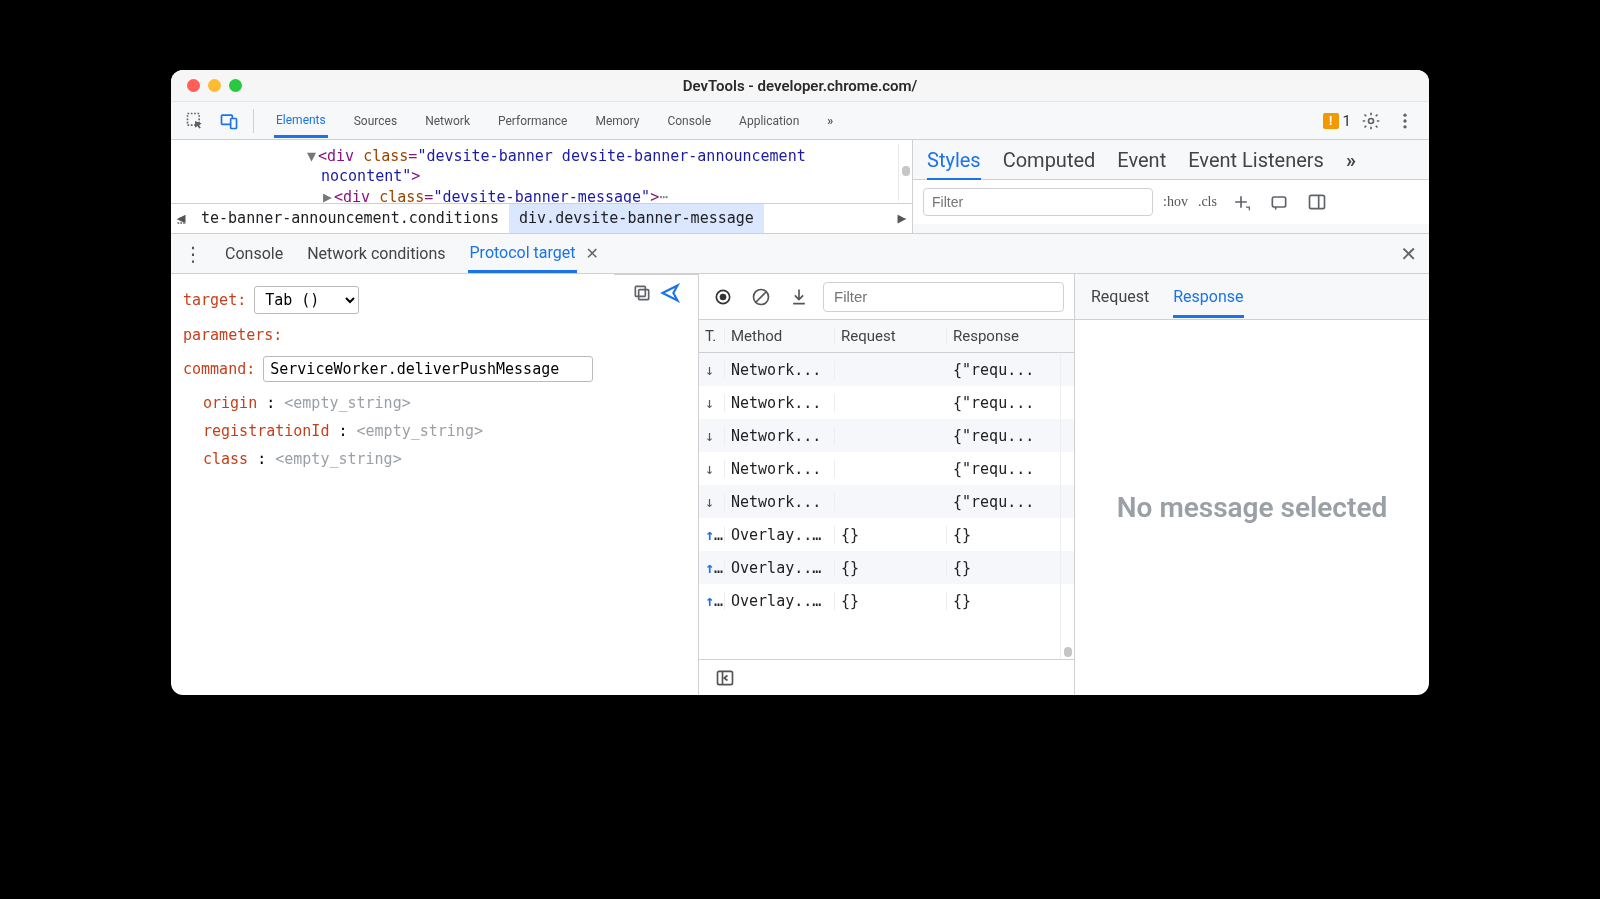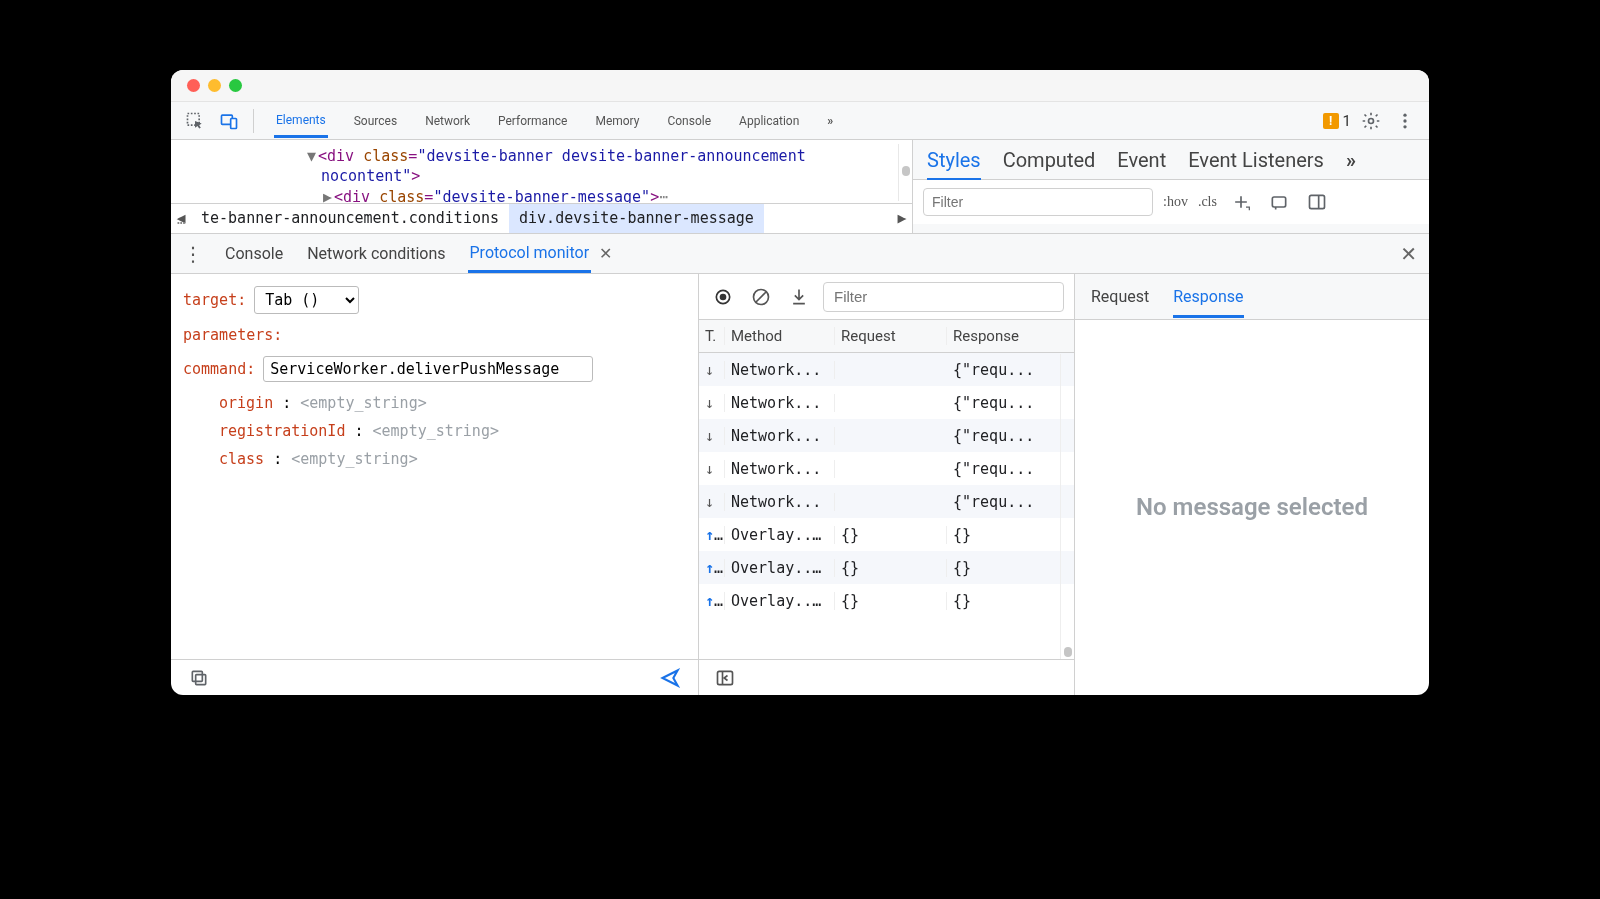--- a/index.html
+++ b/index.html
@@ -61,27 +61,27 @@
   
   
   .drawerbar{height:40px;border-bottom:1px solid var(--border);display:flex;align-items:center;gap:20px;padding:0 12px;background:var(--panel);font-size:16px;}
   .drawerbar .dtab{cursor:pointer;color:#444;padding:8px 2px;}
   .drawerbar .dtab.active{color:var(--blue);border-bottom:3px solid var(--blue);}
   .drawerbar .x{margin-left:-12px;color:#666;cursor:pointer;}
   .drawerbar .close{margin-left:auto;color:#666;cursor:pointer;font-size:20px;}
   .vdots{font-size:20px;color:#555;cursor:pointer;}
 
   .drawerbody{flex:1;display:flex;min-height:0;}
-  .col1{width:528px;border-right:1px solid var(--border);display:flex;flex-direction:column;font-family:var(--mono);font-size:15px;}
+  .col1{width:528px;border-right:1px solid var(--border);display:flex;font-family:var(--mono);font-size:15px;}
   .form{flex:1;padding:12px 12px 0;}
   .formrow{display:flex;align-items:center;margin-bottom:12px;color:var(--red);}
   .formrow .k{font-family:var(--mono);}
   .formrow select,.formrow input{font-family:var(--mono);font-size:15px;margin-left:8px;padding:3px 6px;border:1px solid #bbb;border-radius:3px;background:#fff;}
   .formrow select{padding-right:22px;}
-  .params{margin-left:36px;}
+  .params{margin-left:20px;}
   .params .p{margin:10px 0;}
   .params .p .k{color:var(--red);}
   .params .p .v{color:#9aa0a6;}
   .bottombar{height:36px;border-top:1px solid var(--border);display:flex;align-items:center;justify-content:space-between;padding:0 14px;}
 
   .col2{width:376px;border-right:1px solid var(--border);display:flex;flex-direction:column;}
   .tb2{height:46px;border-bottom:1px solid var(--border);display:flex;align-items:center;gap:10px;padding:0 10px;}
   .tb2 input{flex:1;height:30px;border:1px solid var(--border);border-radius:4px;padding:0 10px;font-size:15px;}
   .grid{flex:1;overflow:hidden;position:relative;}
   .ghead,.grow{display:grid;grid-template-columns:26px 110px 112px 112px;align-items:center;height:33px;font-size:15px;}
@@ -92,36 +92,37 @@
   .grow:nth-child(odd){background:#f5f7fb;}
   .dirdown{color:#555;}
   .dirboth{color:var(--blue);font-weight:700;}
   .gscroll{position:absolute;right:0;top:34px;bottom:0;width:14px;border-left:1px solid #eee;}
   .gscroll .thumb{position:absolute;left:3px;width:8px;background:#c5c5c5;border-radius:4px;}
 
   .col3{flex:1;display:flex;flex-direction:column;}
   .rtabs{height:46px;border-bottom:1px solid var(--border);display:flex;align-items:center;gap:24px;padding:0 16px;font-size:16px;background:var(--panel);}
   .rtabs .rt{cursor:pointer;color:#444;}
   .rtabs .rt.active{color:var(--blue);border-bottom:3px solid var(--blue);padding-bottom:9px;margin-bottom:-12px;}
-  .empty{flex:1;display:flex;align-items:center;justify-content:center;color:#9aa0a6;font-size:24px;font-weight:600;text-align:center;line-height:1.4;}
+  .empty{flex:1;display:flex;align-items:center;justify-content:center;color:#9aa0a6;font-size:28px;font-weight:600;text-align:center;line-height:1.4;}
 
   .footerbar{height:36px;border-top:1px solid var(--border);display:flex;align-items:center;padding:0 12px;gap:14px;}
 </style>
 </head>
 <body>
 
 <div class="outer">
 <div class="window">
 
   <div class="titlebar">
     <div class="traffic">
       <div class="dot r"></div>
       <div class="dot y"></div>
       <div class="dot g"></div>
     </div>
+    <div class="title">DevTools - developer.chrome.com/</div>
   </div>
 
   <div class="mainstrip">
     <div class="iconbtn">
       <svg viewBox="0 0 24 24" fill="none" stroke="currentColor" stroke-width="2">
             <rect x="3" y="3" width="14" height="14" stroke-dasharray="2 2"></rect>
             <path d="M12 12l8 3-3 2 2 3-2 1-2-3-3 2z" fill="currentColor" stroke="none"></path>
           </svg>
     </div>
     <div class="iconbtn" style="color:var(--blue)">
@@ -209,21 +210,21 @@
               </svg>
             </span>
       </div>
     </div>
   </div>
 
   <div class="drawerbar">
     <span class="vdots">⋮</span>
     <div class="dtab">Console</div>
     <div class="dtab">Network conditions</div>
-    <div class="dtab active">Protocol monitor</div>
+    <div class="dtab active">Protocol target</div>
     <span class="x">✕</span>
     <span class="close">✕</span>
   </div>
 
   <div class="drawerbody">
 
     <div class="col1">
       <div class="form">
         <div class="formrow">
               <span class="k">target:</span>

